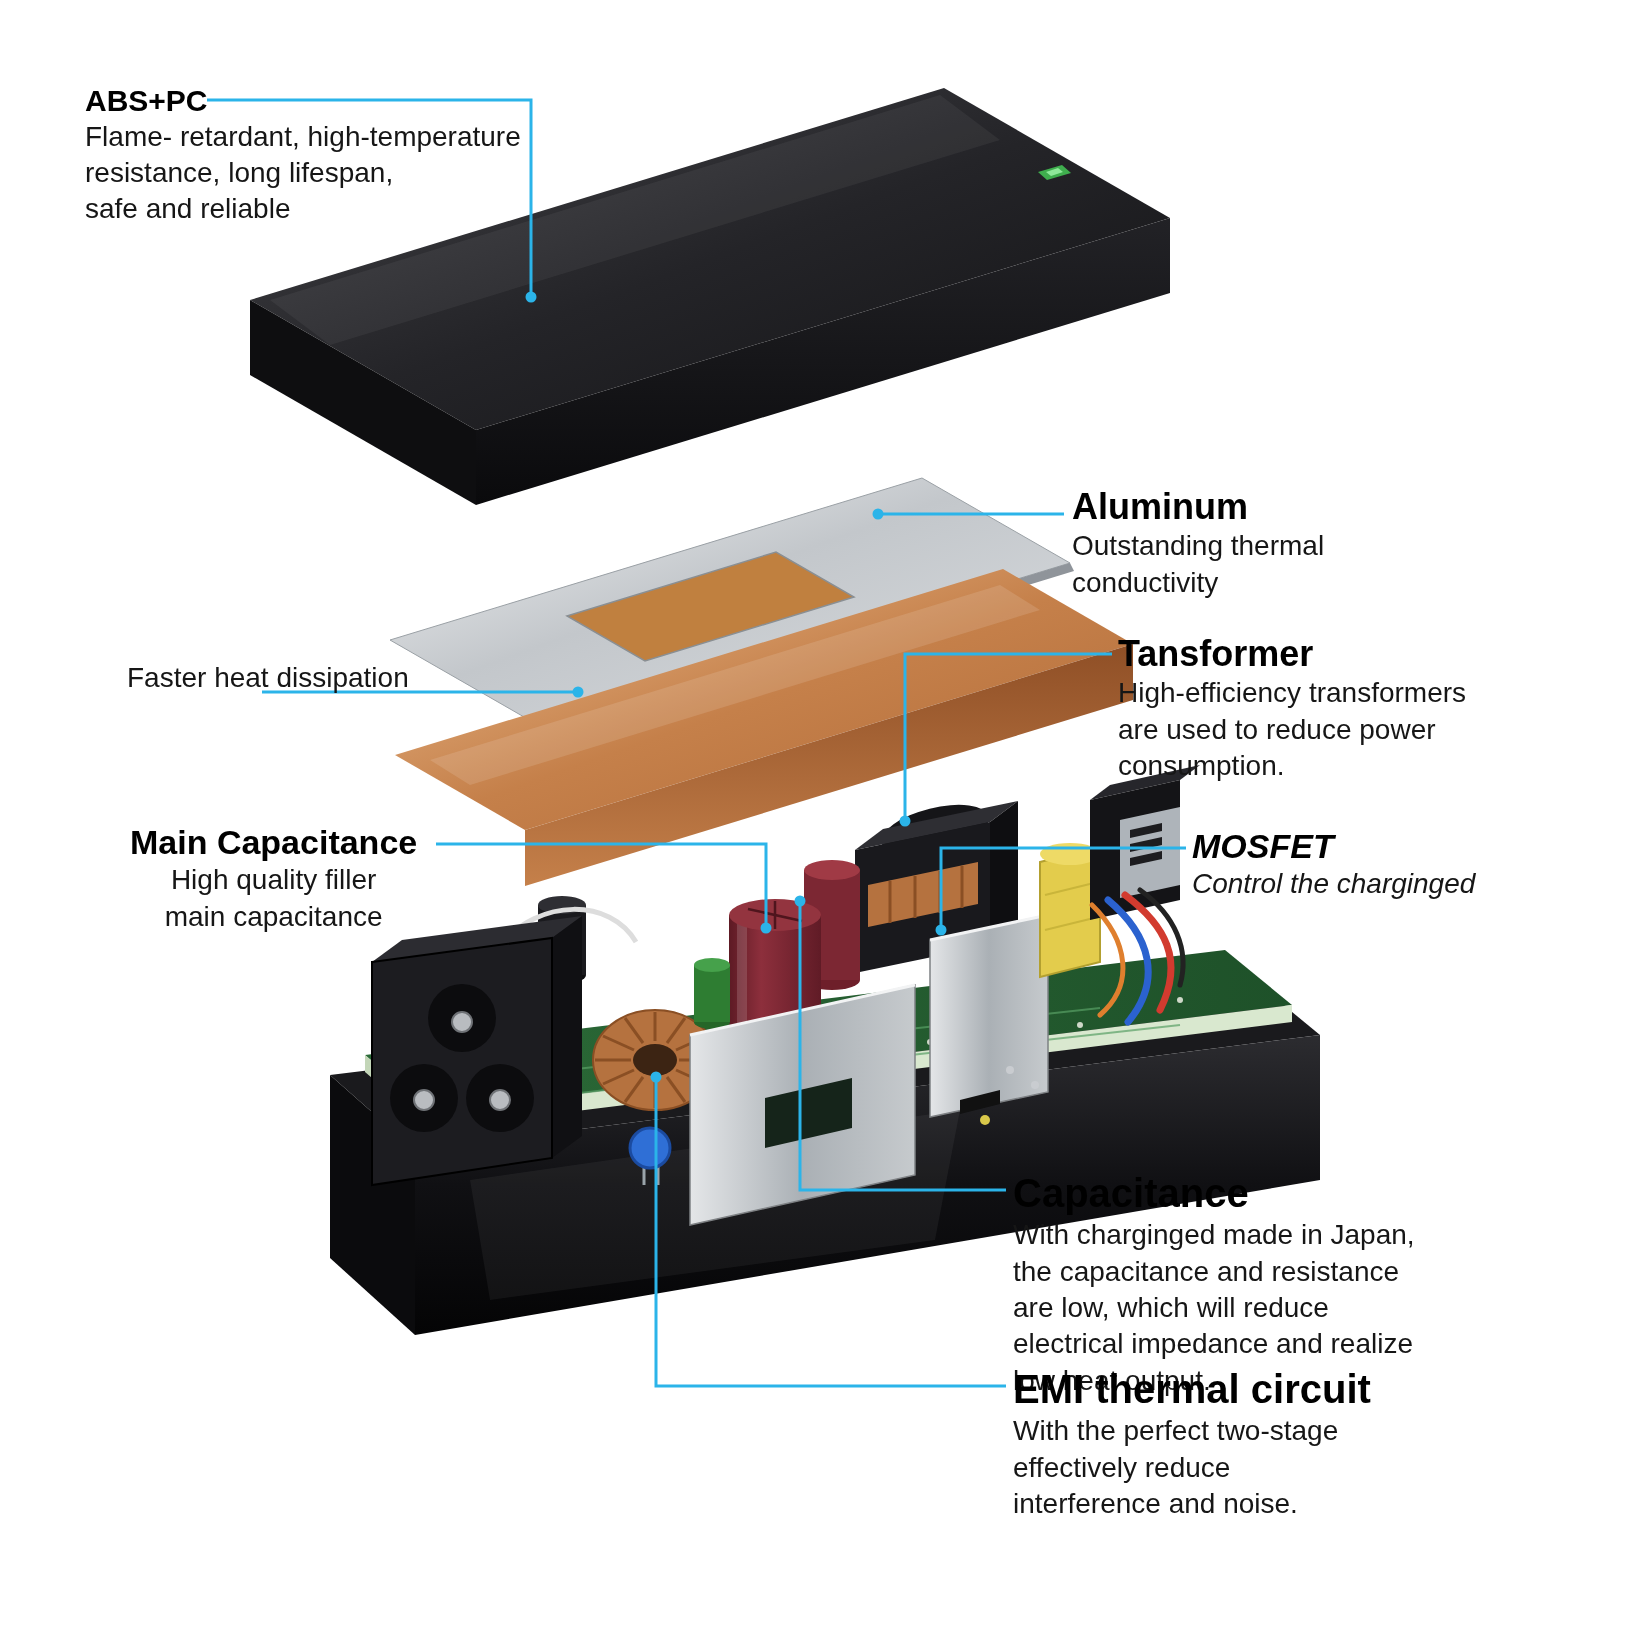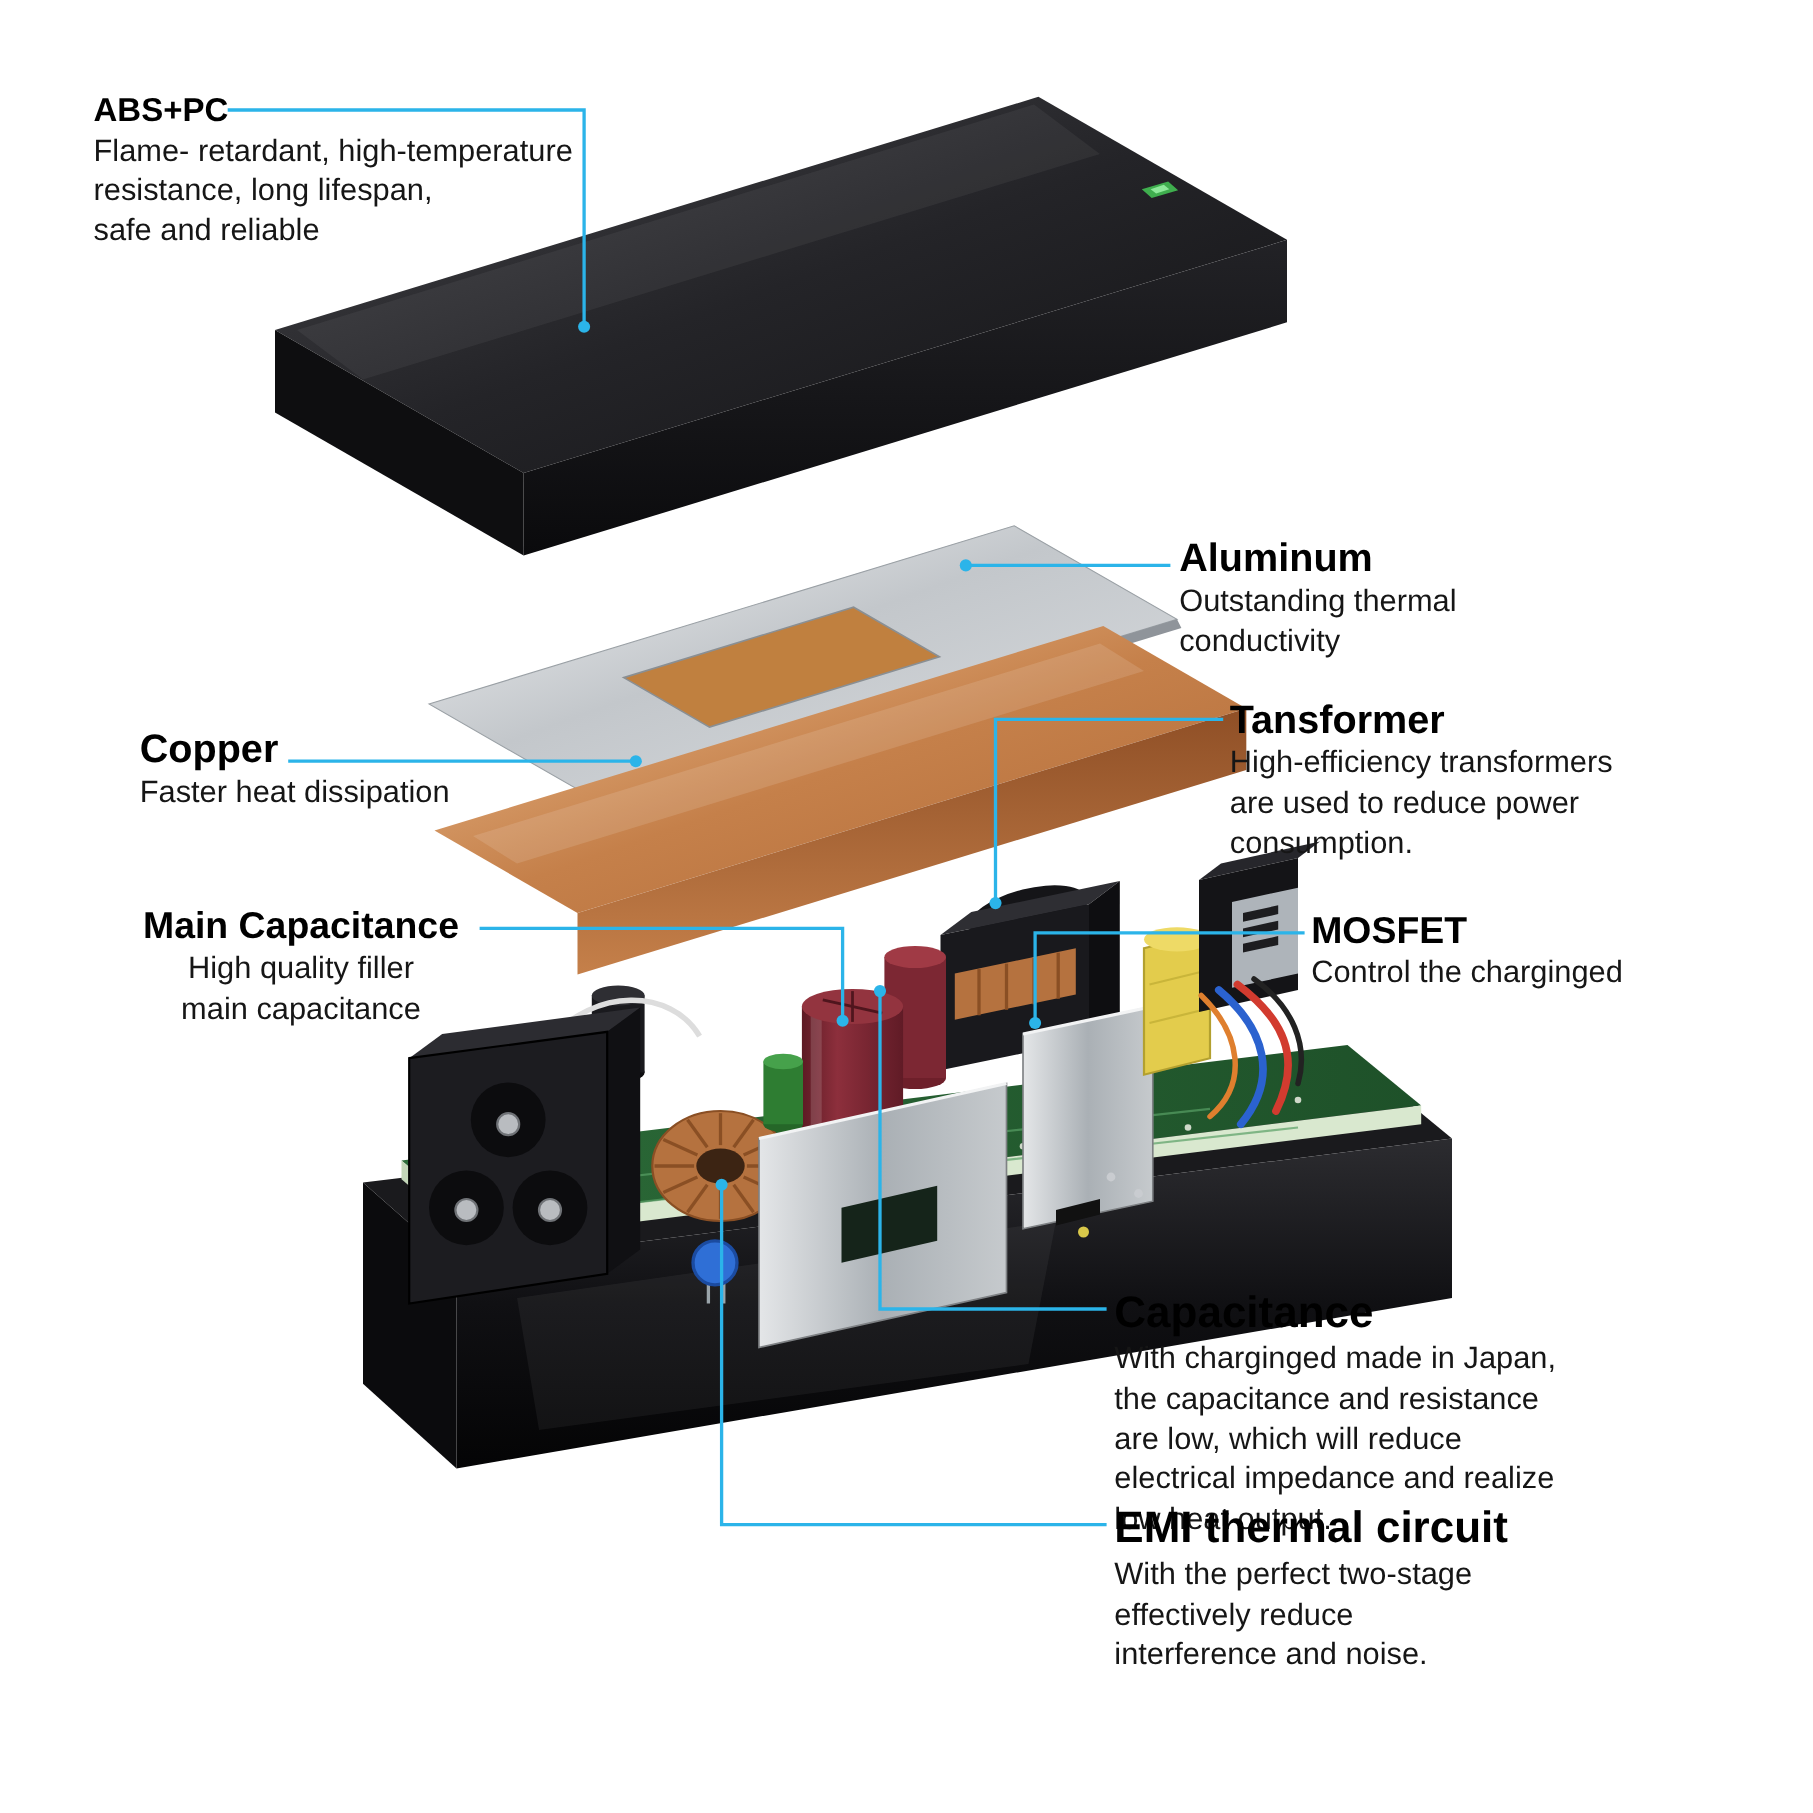--- a/index.html
+++ b/index.html
@@ -269,38 +269,37 @@
     <div class="ann-line">safe and reliable</div>
   </div>
 
   <div class="ann" style="left:1072px;top:486px;">
     <div class="ann-title t36">Aluminum</div>
     <div class="ann-line">Outstanding thermal</div>
     <div class="ann-line">conductivity</div>
   </div>
 
   <div class="ann" style="left:127px;top:660px;">
-    <div class="ann-title t36">Copper</div>
     <div class="ann-line">Faster heat dissipation</div>
   </div>
 
   <div class="ann" style="left:1118px;top:633px;">
     <div class="ann-title t36">Tansformer</div>
     <div class="ann-line">High-efficiency transformers</div>
     <div class="ann-line">are used to reduce power</div>
     <div class="ann-line">consumption.</div>
   </div>
 
   <div class="ann" style="left:130px;top:822px;text-align:center;">
     <div class="ann-title t34">Main Capacitance</div>
     <div class="ann-line">High quality filler</div>
     <div class="ann-line">main capacitance</div>
   </div>
 
-  <div class="ann" style="left:1192px;top:826px;">
+  <div class="ann" style="left:1192px;top:826px;font-style:italic;">
     <div class="ann-title t34">MOSFET</div>
     <div class="ann-line">Control the charginged</div>
   </div>
 
   <div class="ann" style="left:1013px;top:1170px;">
     <div class="ann-title t32">Capacitance</div>
     <div class="ann-line">With charginged made in Japan,</div>
     <div class="ann-line">the capacitance and resistance</div>
     <div class="ann-line">are low, which will reduce</div>
     <div class="ann-line">electrical impedance and realize</div>

